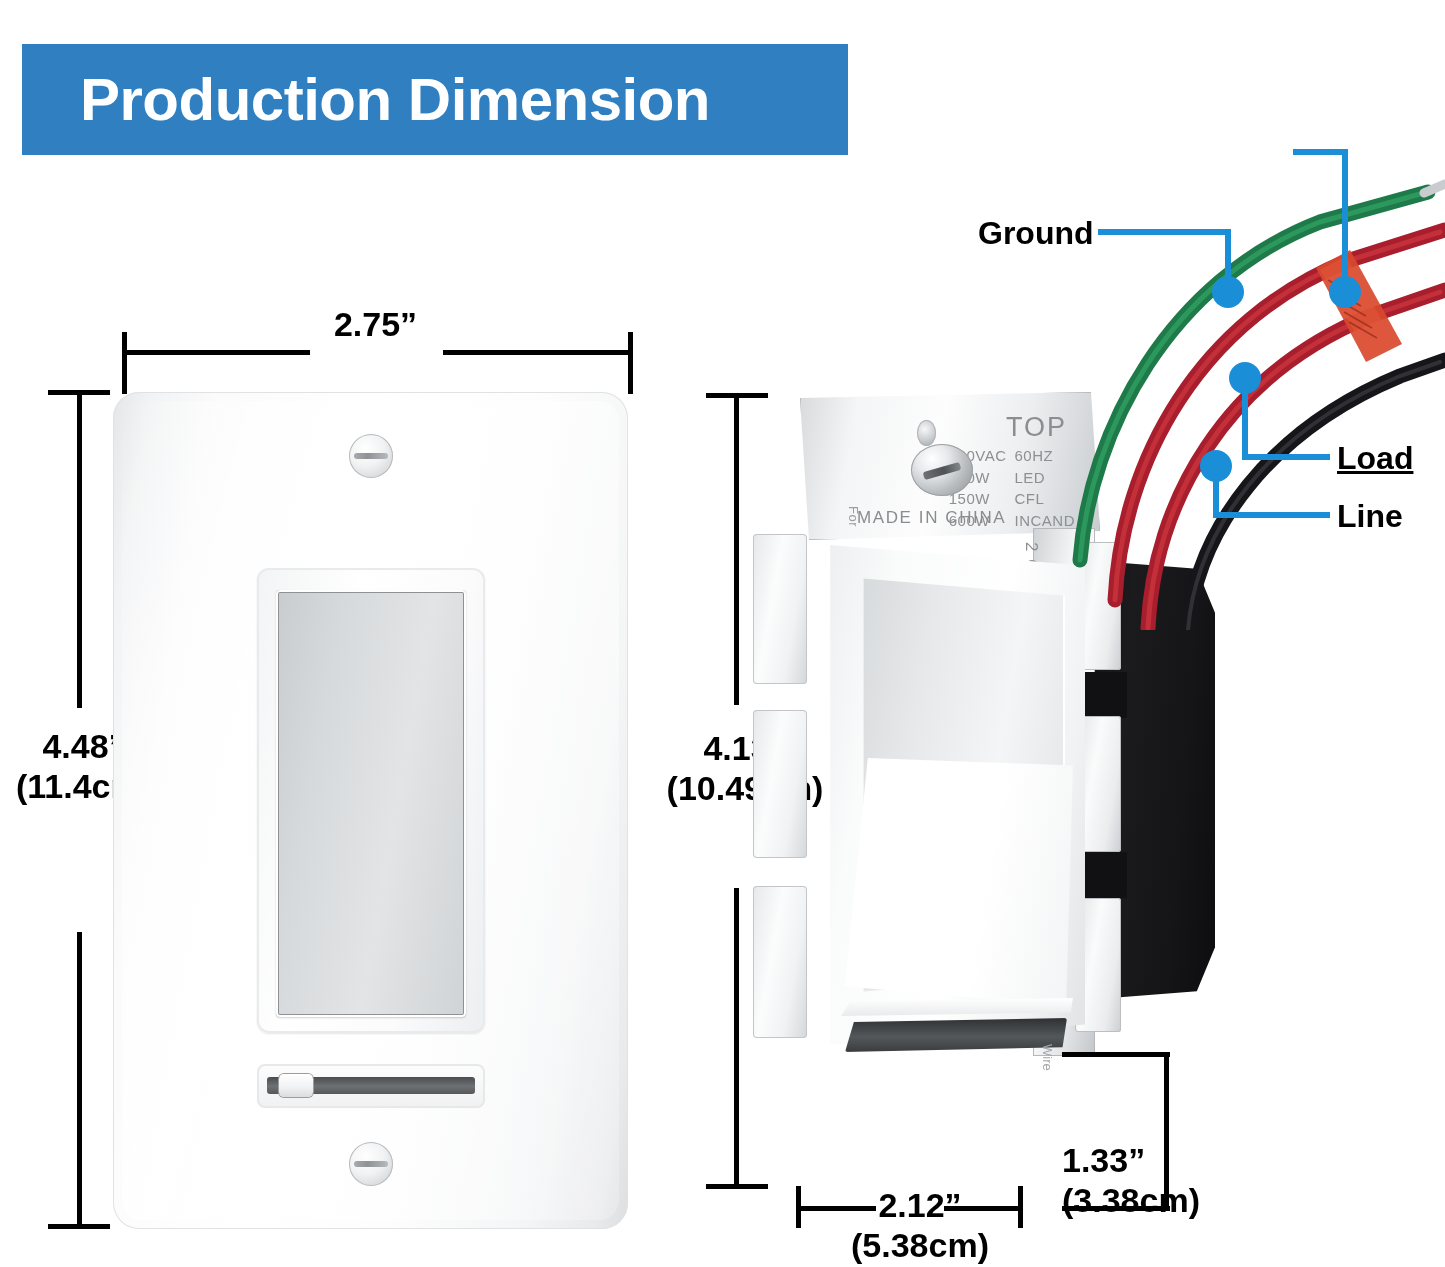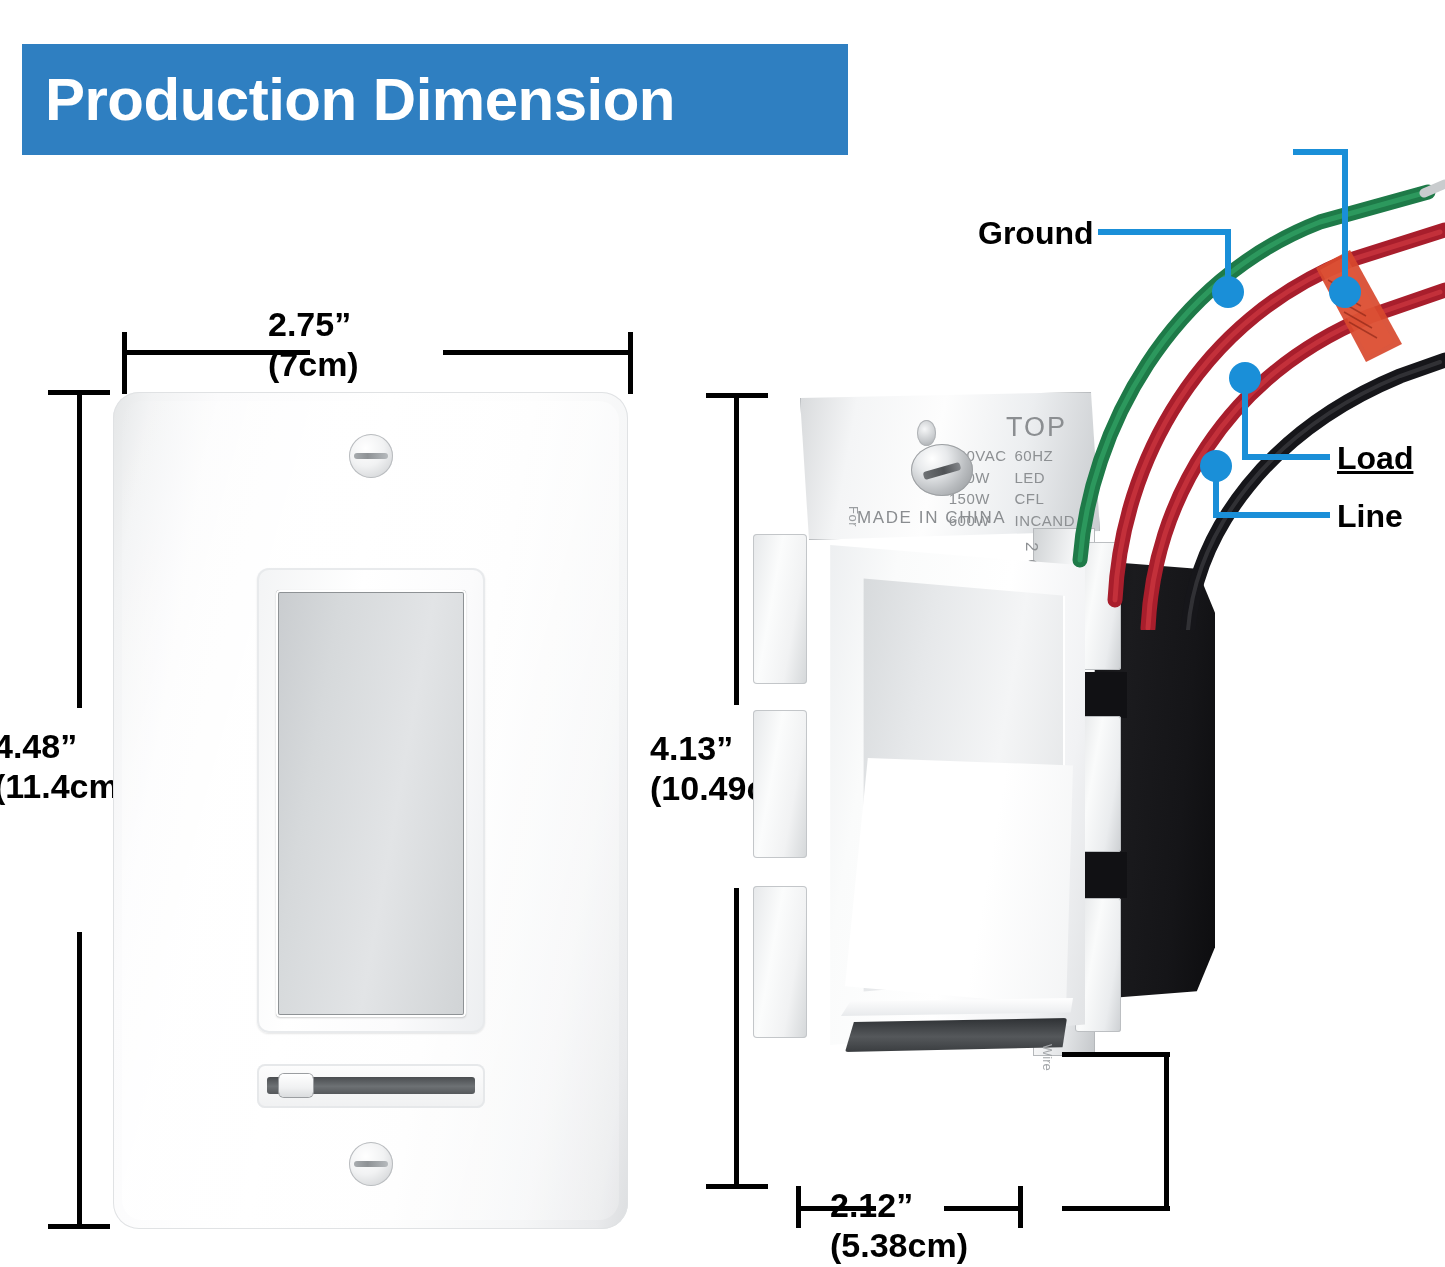--- a/index.html
+++ b/index.html
@@ -28,32 +28,32 @@
     height: 111px;
     background: #2f7fc1;
     display: flex;
     align-items: center;
   }
   #title-text {
     color: #ffffff;
     font-size: 60px;
     font-weight: bold;
     letter-spacing: -0.5px;
-    margin-left: 23px;
+    margin-left: 58px;
     font-family: "Liberation Sans", sans-serif;
   }
 
   
   .dim-label {
     position: absolute;
     color: #000;
     font-weight: bold;
     font-size: 34px;
     line-height: 1.18;
-    text-align: left;
+    text-align: center;
     white-space: nowrap;
     font-family: "Liberation Sans", sans-serif;
   }
   .dim-line {
     position: absolute;
     background: #000;
   }
 
   
   #faceplate {
@@ -520,21 +520,20 @@
   <div id="title-banner">
     <div id="title-text">Production Dimension</div>
   </div>
 
   <div class="dim-line" id="dim-top-left-tick"></div>
   <div class="dim-line" id="dim-top-right-tick"></div>
   <div class="dim-line" id="dim-top-line-a"></div>
   <div class="dim-line" id="dim-top-line-b"></div>
   <div class="dim-label" id="dim-width-label">
     <div>2.75”</div>
-    <div>(7cm)</div>
   </div>
 
   <div class="dim-line" id="dim-left-tick-top"></div>
   <div class="dim-line" id="dim-left-tick-bottom"></div>
   <div class="dim-line" id="dim-left-line-a"></div>
   <div class="dim-line" id="dim-left-line-b"></div>
   <div class="dim-label" id="dim-height-label">
     <div>4.48”</div>
     <div>(11.4cm)</div>
   </div>
@@ -671,14 +670,18 @@
   <div class="dim-line" id="dim-b-line-a"></div>
   <div class="dim-line" id="dim-b-line-b"></div>
   <div class="dim-label" id="dim-212-label">
     <div>2.12”</div>
     <div>(5.38cm)</div>
   </div>
 
   <div class="dim-line" id="dim-d-tick-top"></div>
   <div class="dim-line" id="dim-d-tick-bottom"></div>
   <div class="dim-line" id="dim-d-line"></div>
+  <div class="dim-label" id="dim-133-label">
+    <div>1.33”</div>
+    <div>(3.38cm)</div>
+  </div>
 
 </div>
 
 </body></html>

